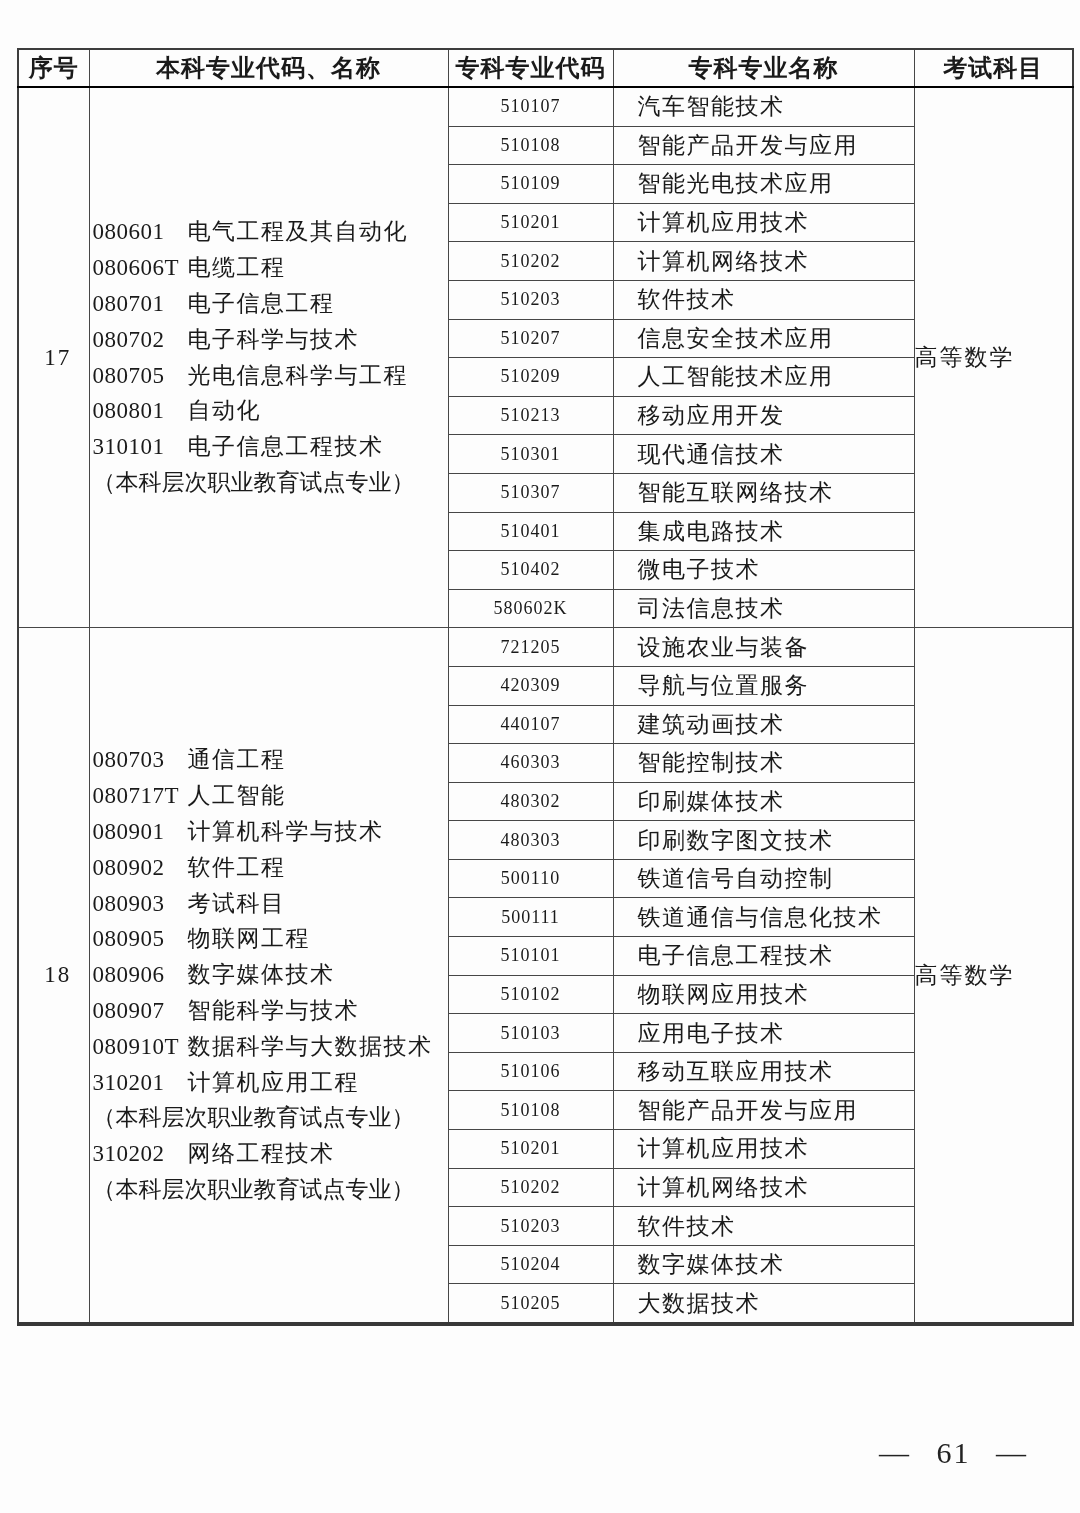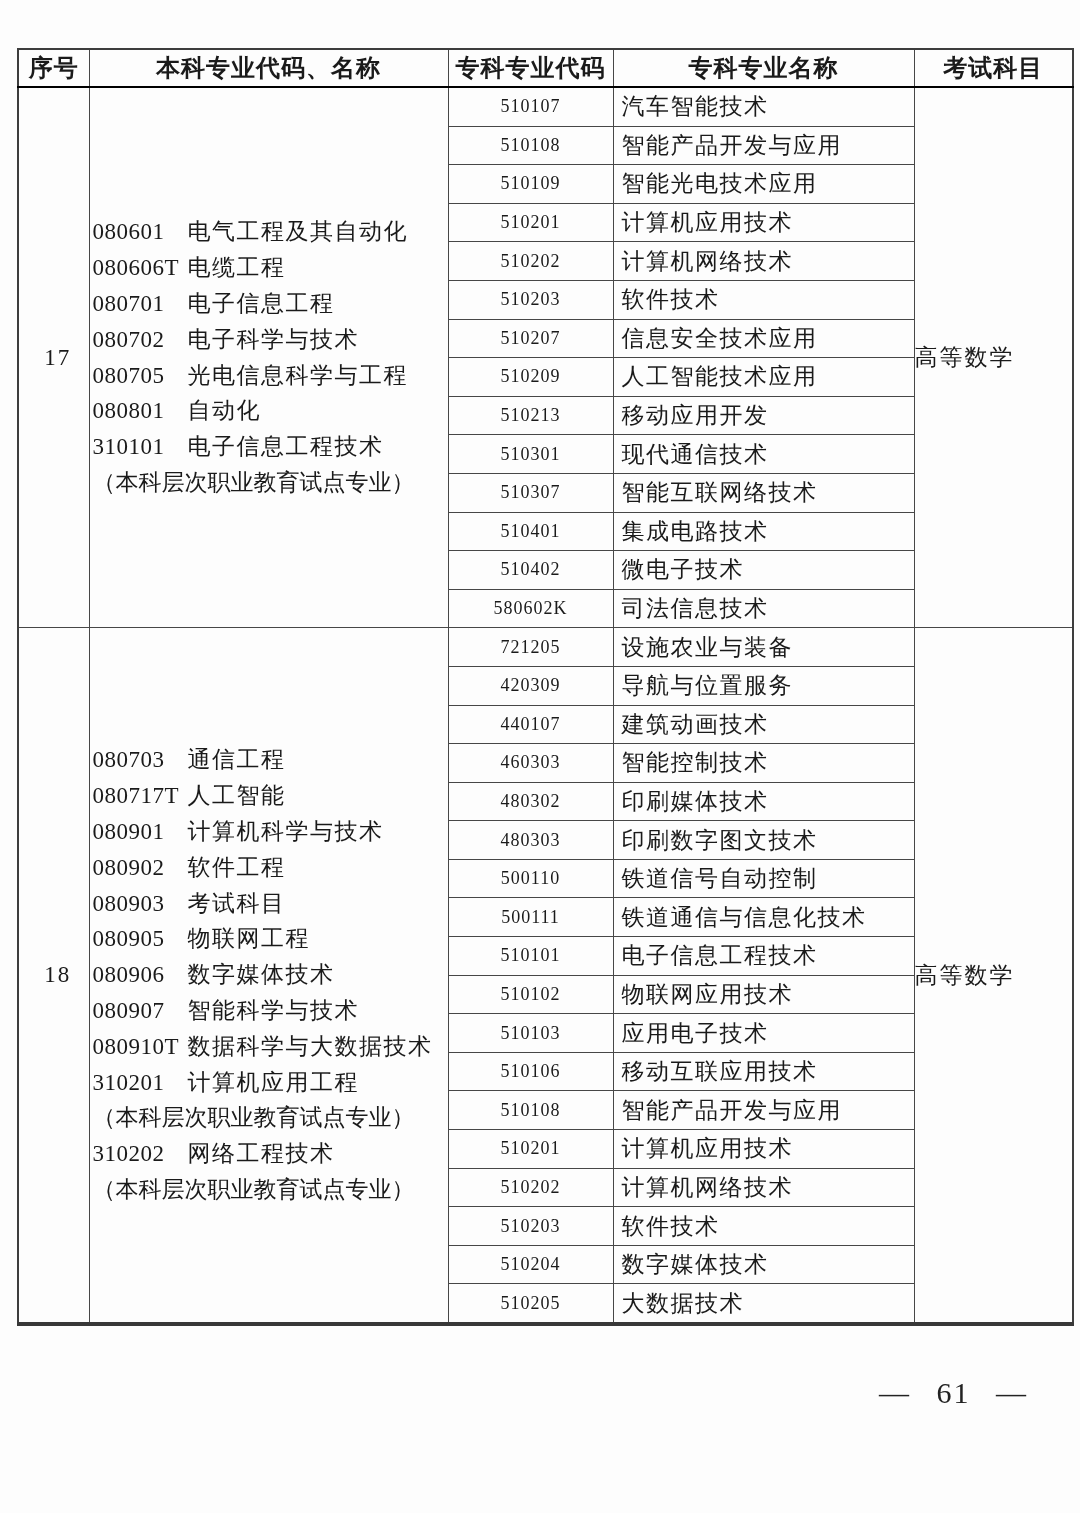--- a/index.html
+++ b/index.html
@@ -54,29 +54,29 @@
   .uname{letter-spacing:1.5px;}
   .unote{letter-spacing:0px;}
   td.code-cell{
     text-align:center;vertical-align:middle;
     font-size:18px;letter-spacing:1px;
     height:37.6px;
   }
   td.name-cell{
     text-align:left;vertical-align:middle;
     font-size:23px;letter-spacing:1.5px;
-    padding-left:8px;
+    padding-left:24px;
   }
   td.subject{
     vertical-align:middle;
     font-size:23px;letter-spacing:2px;margin-top:22px;
   }
   .page-number{
     position:absolute;
-    top:1376px;
+    top:1436px;
     right:52px;
     font-size:30px;
     letter-spacing:2px;
     word-spacing:16px;
     color:#222;
     margin-left:36px;
   }
 </style>
 </head>
 <body>

